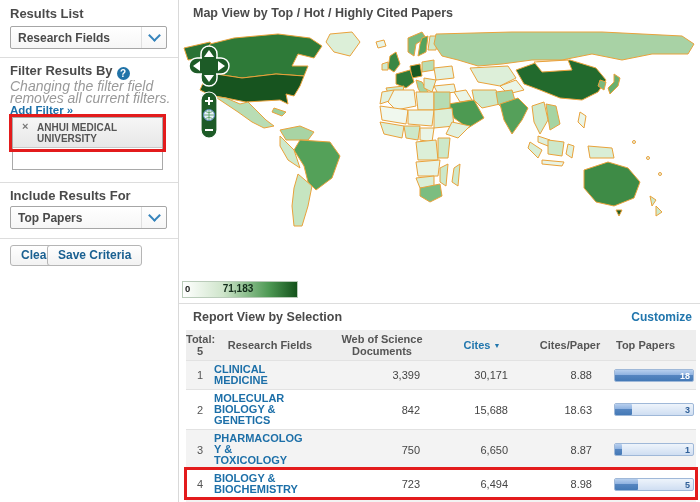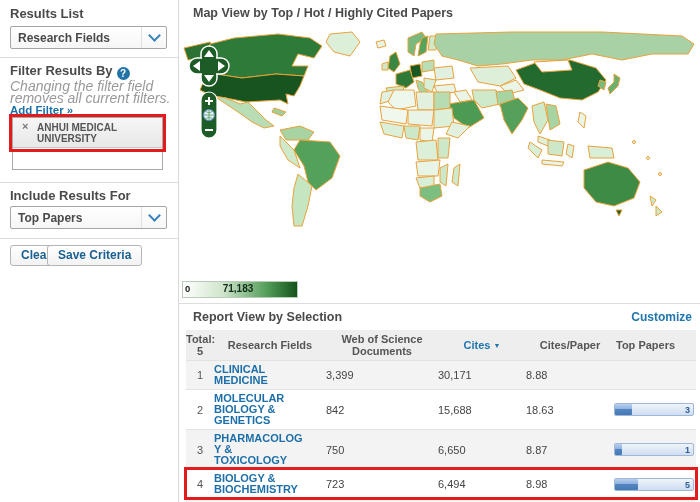--- a/index.html
+++ b/index.html
@@ -44,21 +44,21 @@
   .rtable{position:absolute;left:7px;top:330px;width:510px;font-size:11px;}
   .trow{display:grid;grid-template-columns:28px 112px 112px 88px 88px 82px;border-top:1px solid #e2e2e2;align-items:center;}
   .thead{background:#eeeeee;border-top:none;font-weight:bold;color:#555;}
   .thead .cell{padding:3px 0;}
   .stripe{background:#f3f3f3;}
   .trow.hl{outline:3px solid #e31b1c;outline-offset:-1px;position:relative;z-index:5;}
   .cell{padding:3px 0;}
   .c-rank{text-align:center;color:#555;}
   .c-field{font-weight:bold;line-height:11px;white-space:pre-line;}
   .c-field a{color:#1c6fa8;text-decoration:none;cursor:pointer;}
-  .c-num{text-align:left;color:#454545;}
+  .c-num{text-align:right;color:#454545;}
   .c-docs{padding-right:18px;}
   .c-cites{padding-right:18px;}
   .c-cpp{padding-right:22px;}
   .th-center{text-align:center;line-height:12px;white-space:pre-line;}
   .th-cites{color:#2176ad;cursor:pointer;}
   .sort-caret{font-size:7px;color:#2176ad;vertical-align:1px;}
   .c-top{padding-right:2px;}
   .bar-track{position:relative;width:80px;height:13px;border:1px solid #9fb8d8;border-radius:2px;
              background:linear-gradient(#eef4fb,#cfdef2);box-sizing:border-box;}
   .bar-fill{position:absolute;left:0;top:0;bottom:0;border-radius:1px;
@@ -248,20 +248,26 @@
         <div class="cell" style="padding-left:2px">Top Papers</div>
       </div>
       <div id="table-body">
   <div class="trow stripe">
     <div class="cell c-rank">1</div>
     <div class="cell c-field"><a>CLINICAL
 MEDICINE</a></div>
     <div class="cell c-num c-docs">3,399</div>
     <div class="cell c-num c-cites">30,171</div>
     <div class="cell c-num c-cpp">8.88</div>
+    <div class="cell c-top">
+      <div class="bar-track full">
+        <div class="bar-fill" style="width: 100%;"></div>
+        <span class="bar-num">18</span>
+      </div>
+    </div>
   </div>
 
   <div class="trow">
     <div class="cell c-rank">2</div>
     <div class="cell c-field"><a>MOLECULAR
 BIOLOGY &amp;
 GENETICS</a></div>
     <div class="cell c-num c-docs">842</div>
     <div class="cell c-num c-cites">15,688</div>
     <div class="cell c-num c-cpp">18.63</div>

